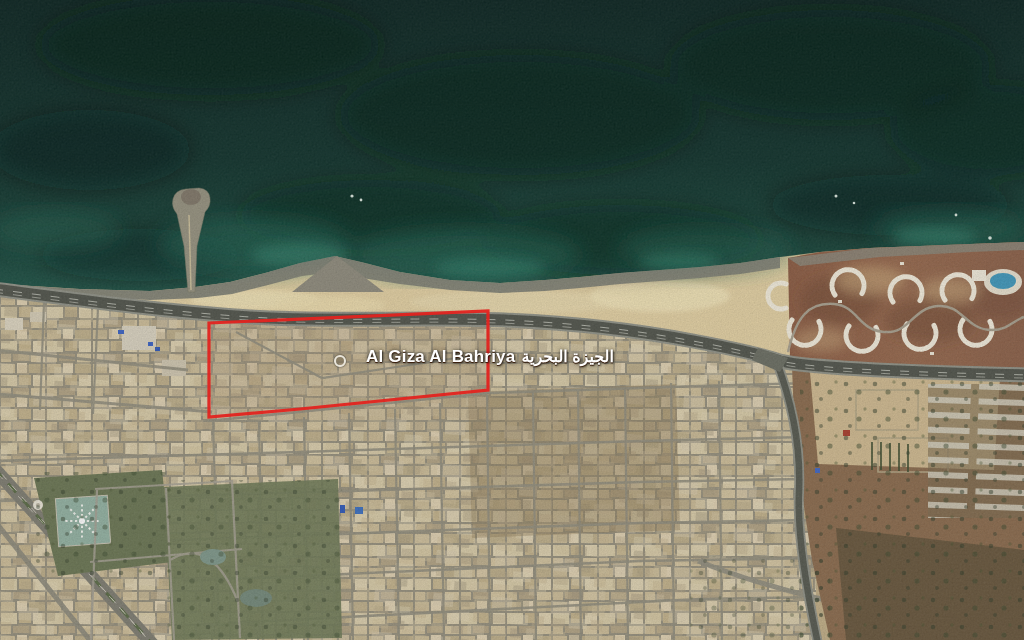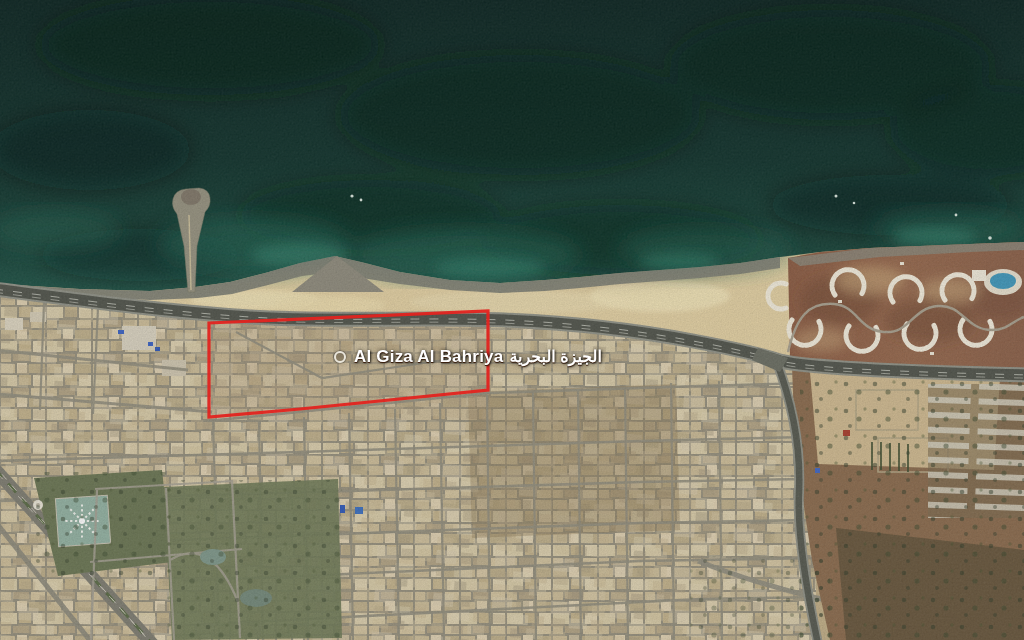--- a/index.html
+++ b/index.html
@@ -1,20 +1,20 @@
 <!DOCTYPE html>
 <html><head>
 <meta charset="utf-8">
 <style>
   html,body{margin:0;padding:0;background:#000;}
   #stage{position:relative;width:1024px;height:640px;overflow:hidden;
          font-family:"Liberation Sans",sans-serif;}
   #stage svg{position:absolute;left:0;top:0;display:block;}
-  .place-label{position:absolute;left:334px;top:347px;display:flex;align-items:center;
-               gap:8px;pointer-events:auto;cursor:pointer;white-space:nowrap;}
+  .place-label{position:absolute;left:334px;top:347px;display:flex;align-items:flex-end;
+               gap:20px;pointer-events:auto;cursor:pointer;white-space:nowrap;}
   .ring{width:8px;height:8px;border:2px solid #e9e5da;border-radius:50%;
         background:rgba(70,58,44,.3);box-shadow:0 0 2px rgba(0,0,0,.85);}
   .label-text{color:#fff;font-size:17px;font-weight:bold;letter-spacing:.2px;
               text-shadow:0 1px 0 rgba(60,30,10,.9),0 0 4px rgba(0,0,0,.7),1px 1px 2px rgba(0,0,0,.65);}
   .label-text .ar{font-size:16px;margin-left:6px;}
 </style>
 </head>
 <body>
 
 <div id="stage">

